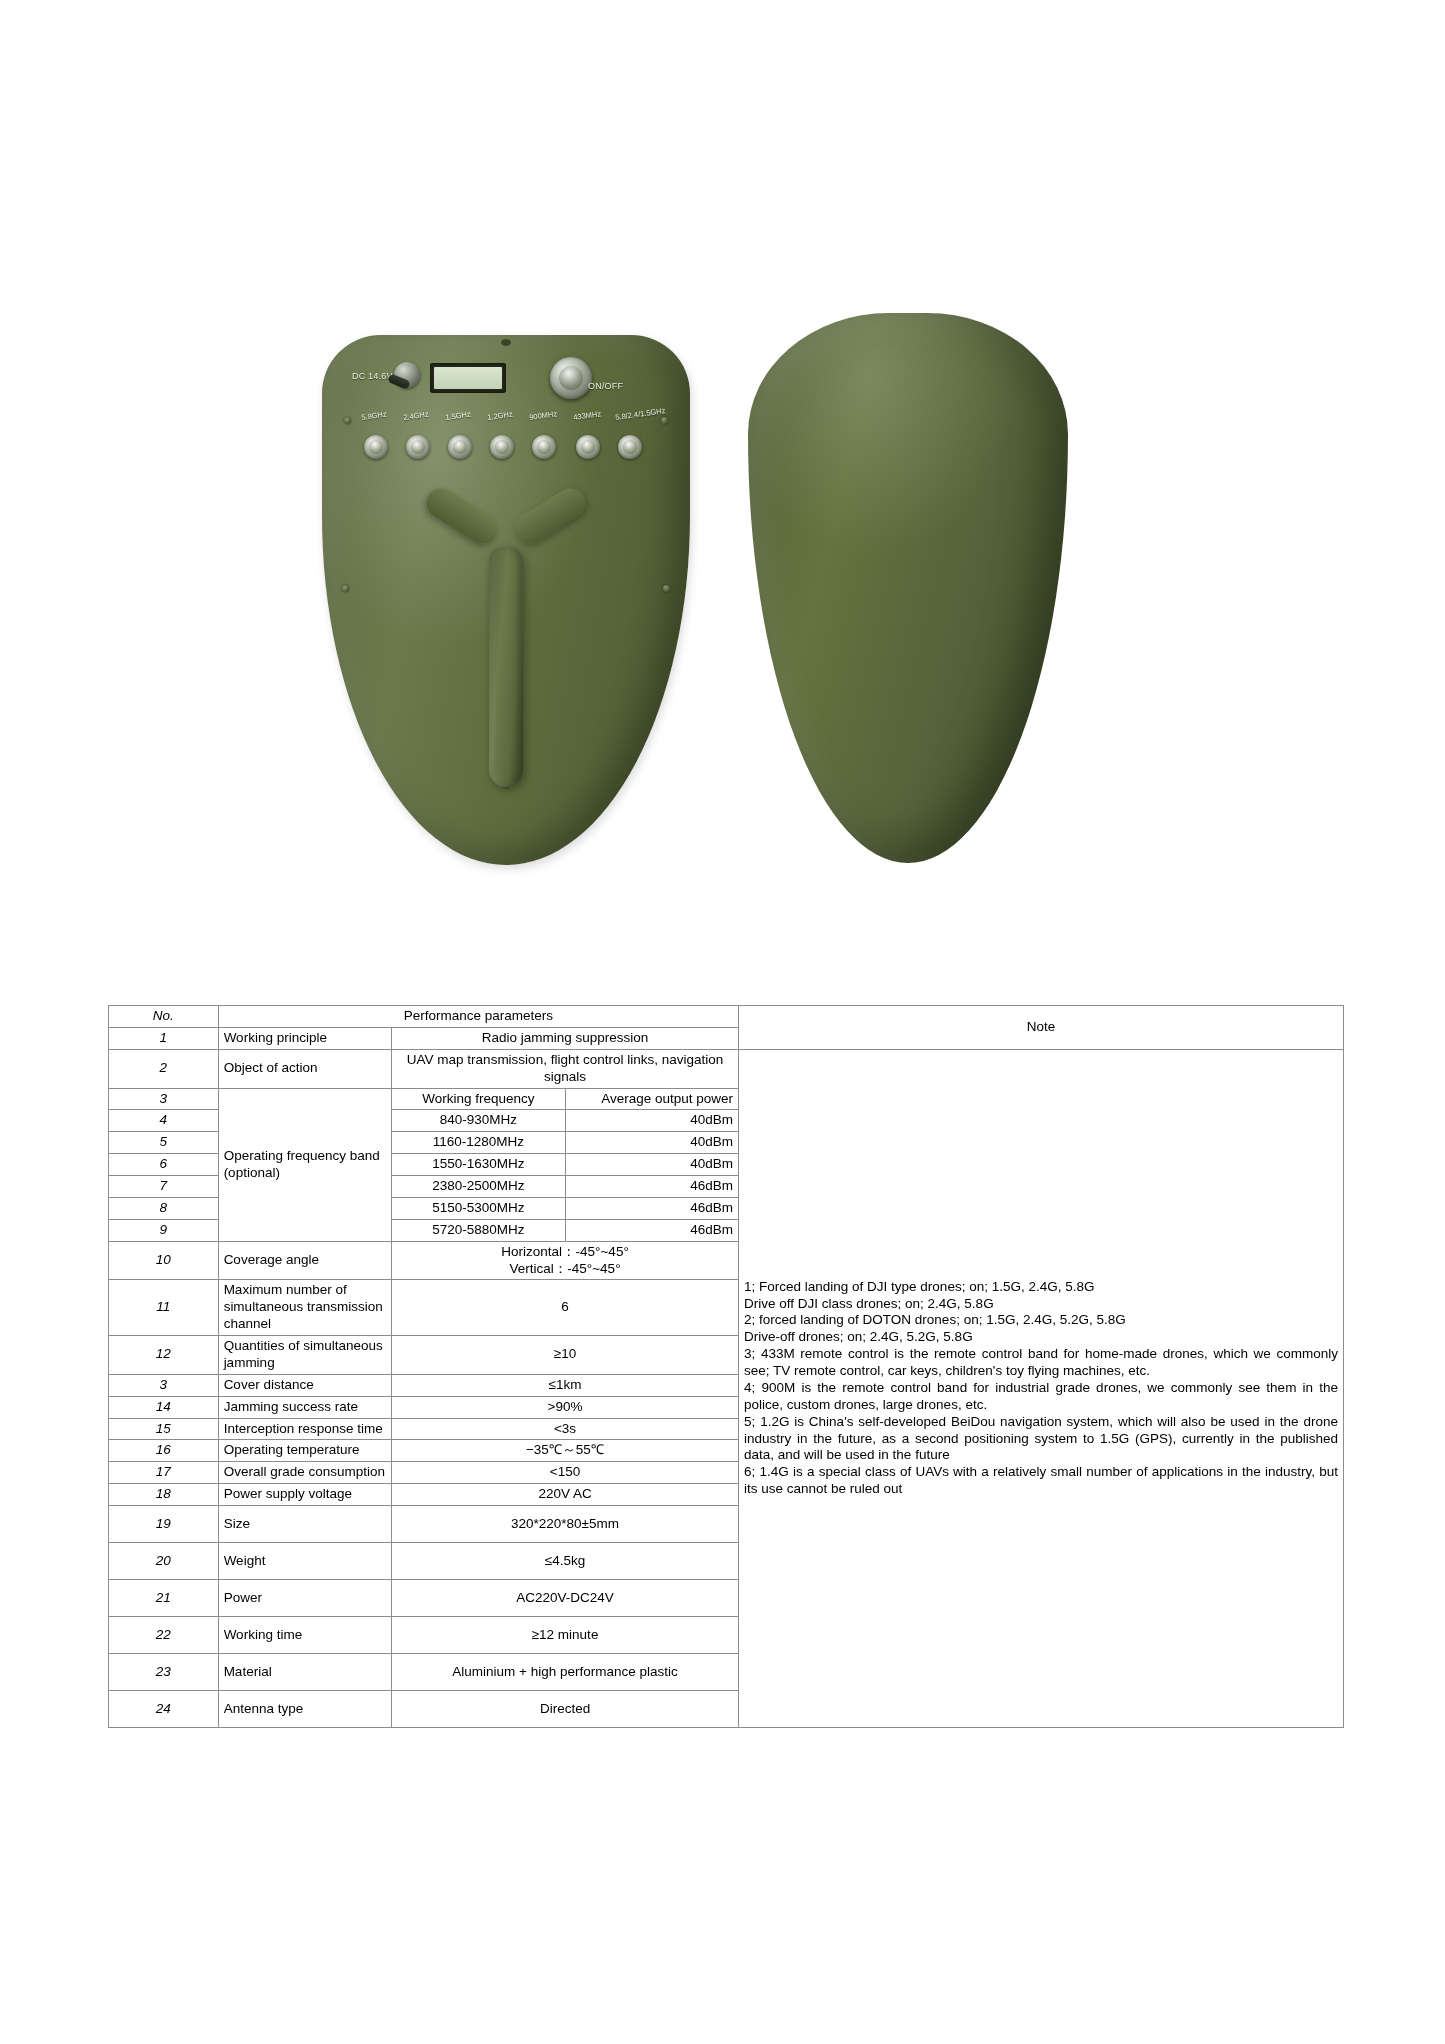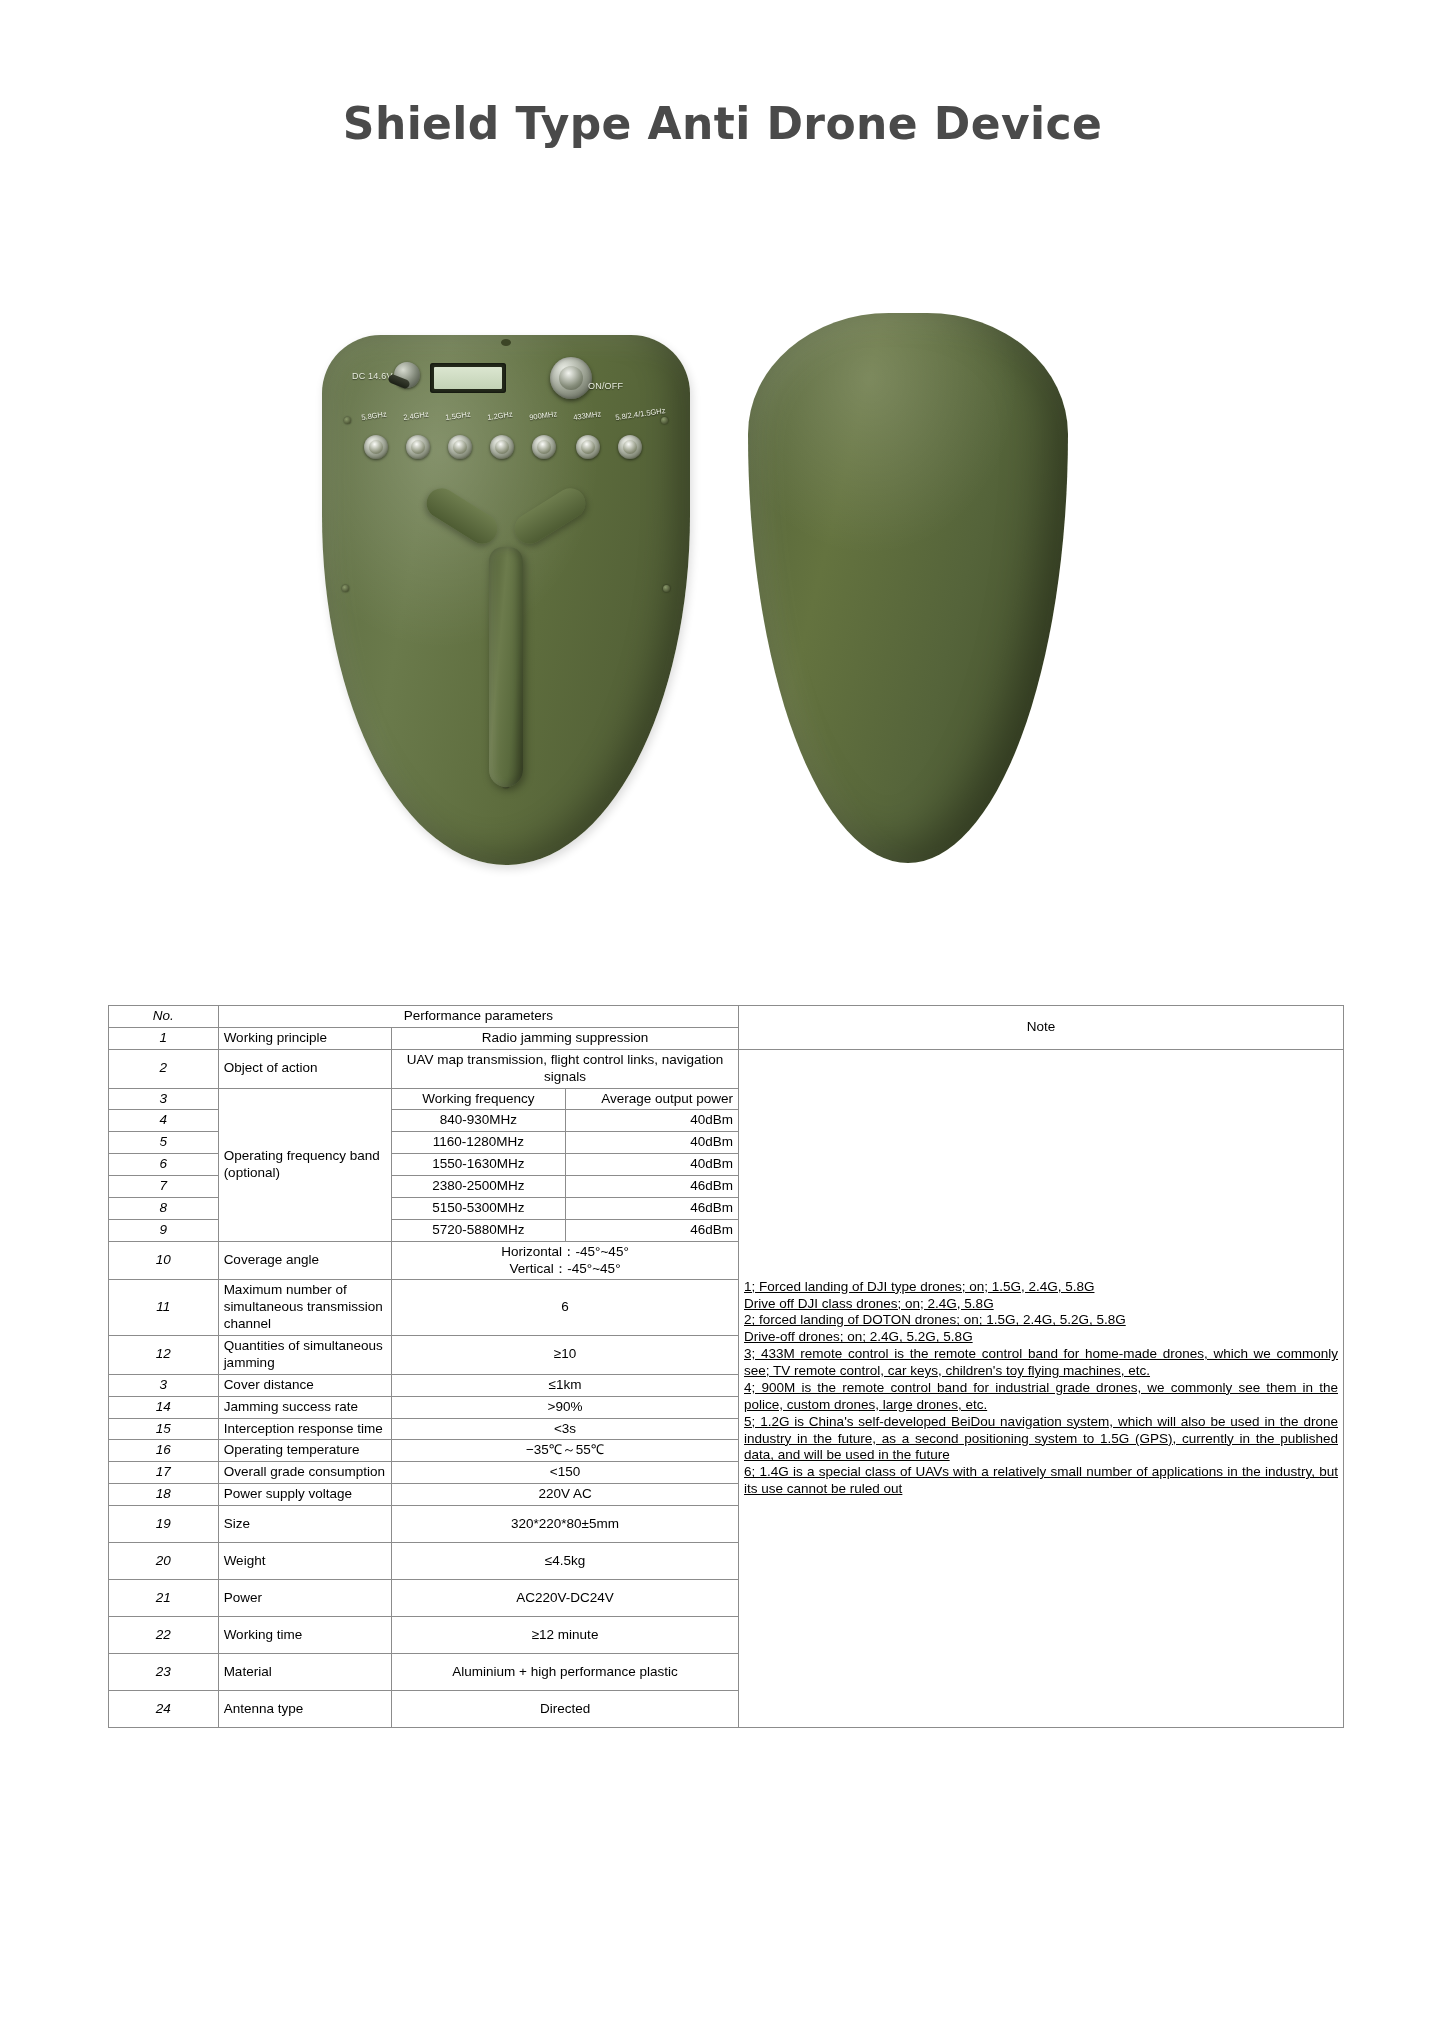--- a/index.html
+++ b/index.html
@@ -278,31 +278,29 @@
     text-align: center;
     padding: 4px 0 6px 0;
   }
   .value-merged { text-align: center; }
   .note-cell {
     font-size: 13.5px;
     text-align: justify;
     text-justify: inter-word;
     line-height: 1.32;
     padding: 6px 6px 6px 7px;
-    text-decoration: underline;
   }
   .note-cell p { margin: 0 0 0 0; }
   .row-tall td { height: 32px; }
 </style>
 </head>
 <body>
 
 <div class="page">
 
-  <div class="title">Shield Type  Anti Drone Device</div>
 
   <div class="photo-area">
 
     <div class="shield shield-front">
       <div class="shield-body">
         <div class="top-nub"></div>
         <div class="panel-screw" style="left:22px; top:82px;"></div>
         <div class="panel-screw" style="right:22px; top:82px;"></div>
         <div class="panel-screw" style="left:20px; top:250px;"></div>
         <div class="panel-screw" style="right:20px; top:250px;"></div>

